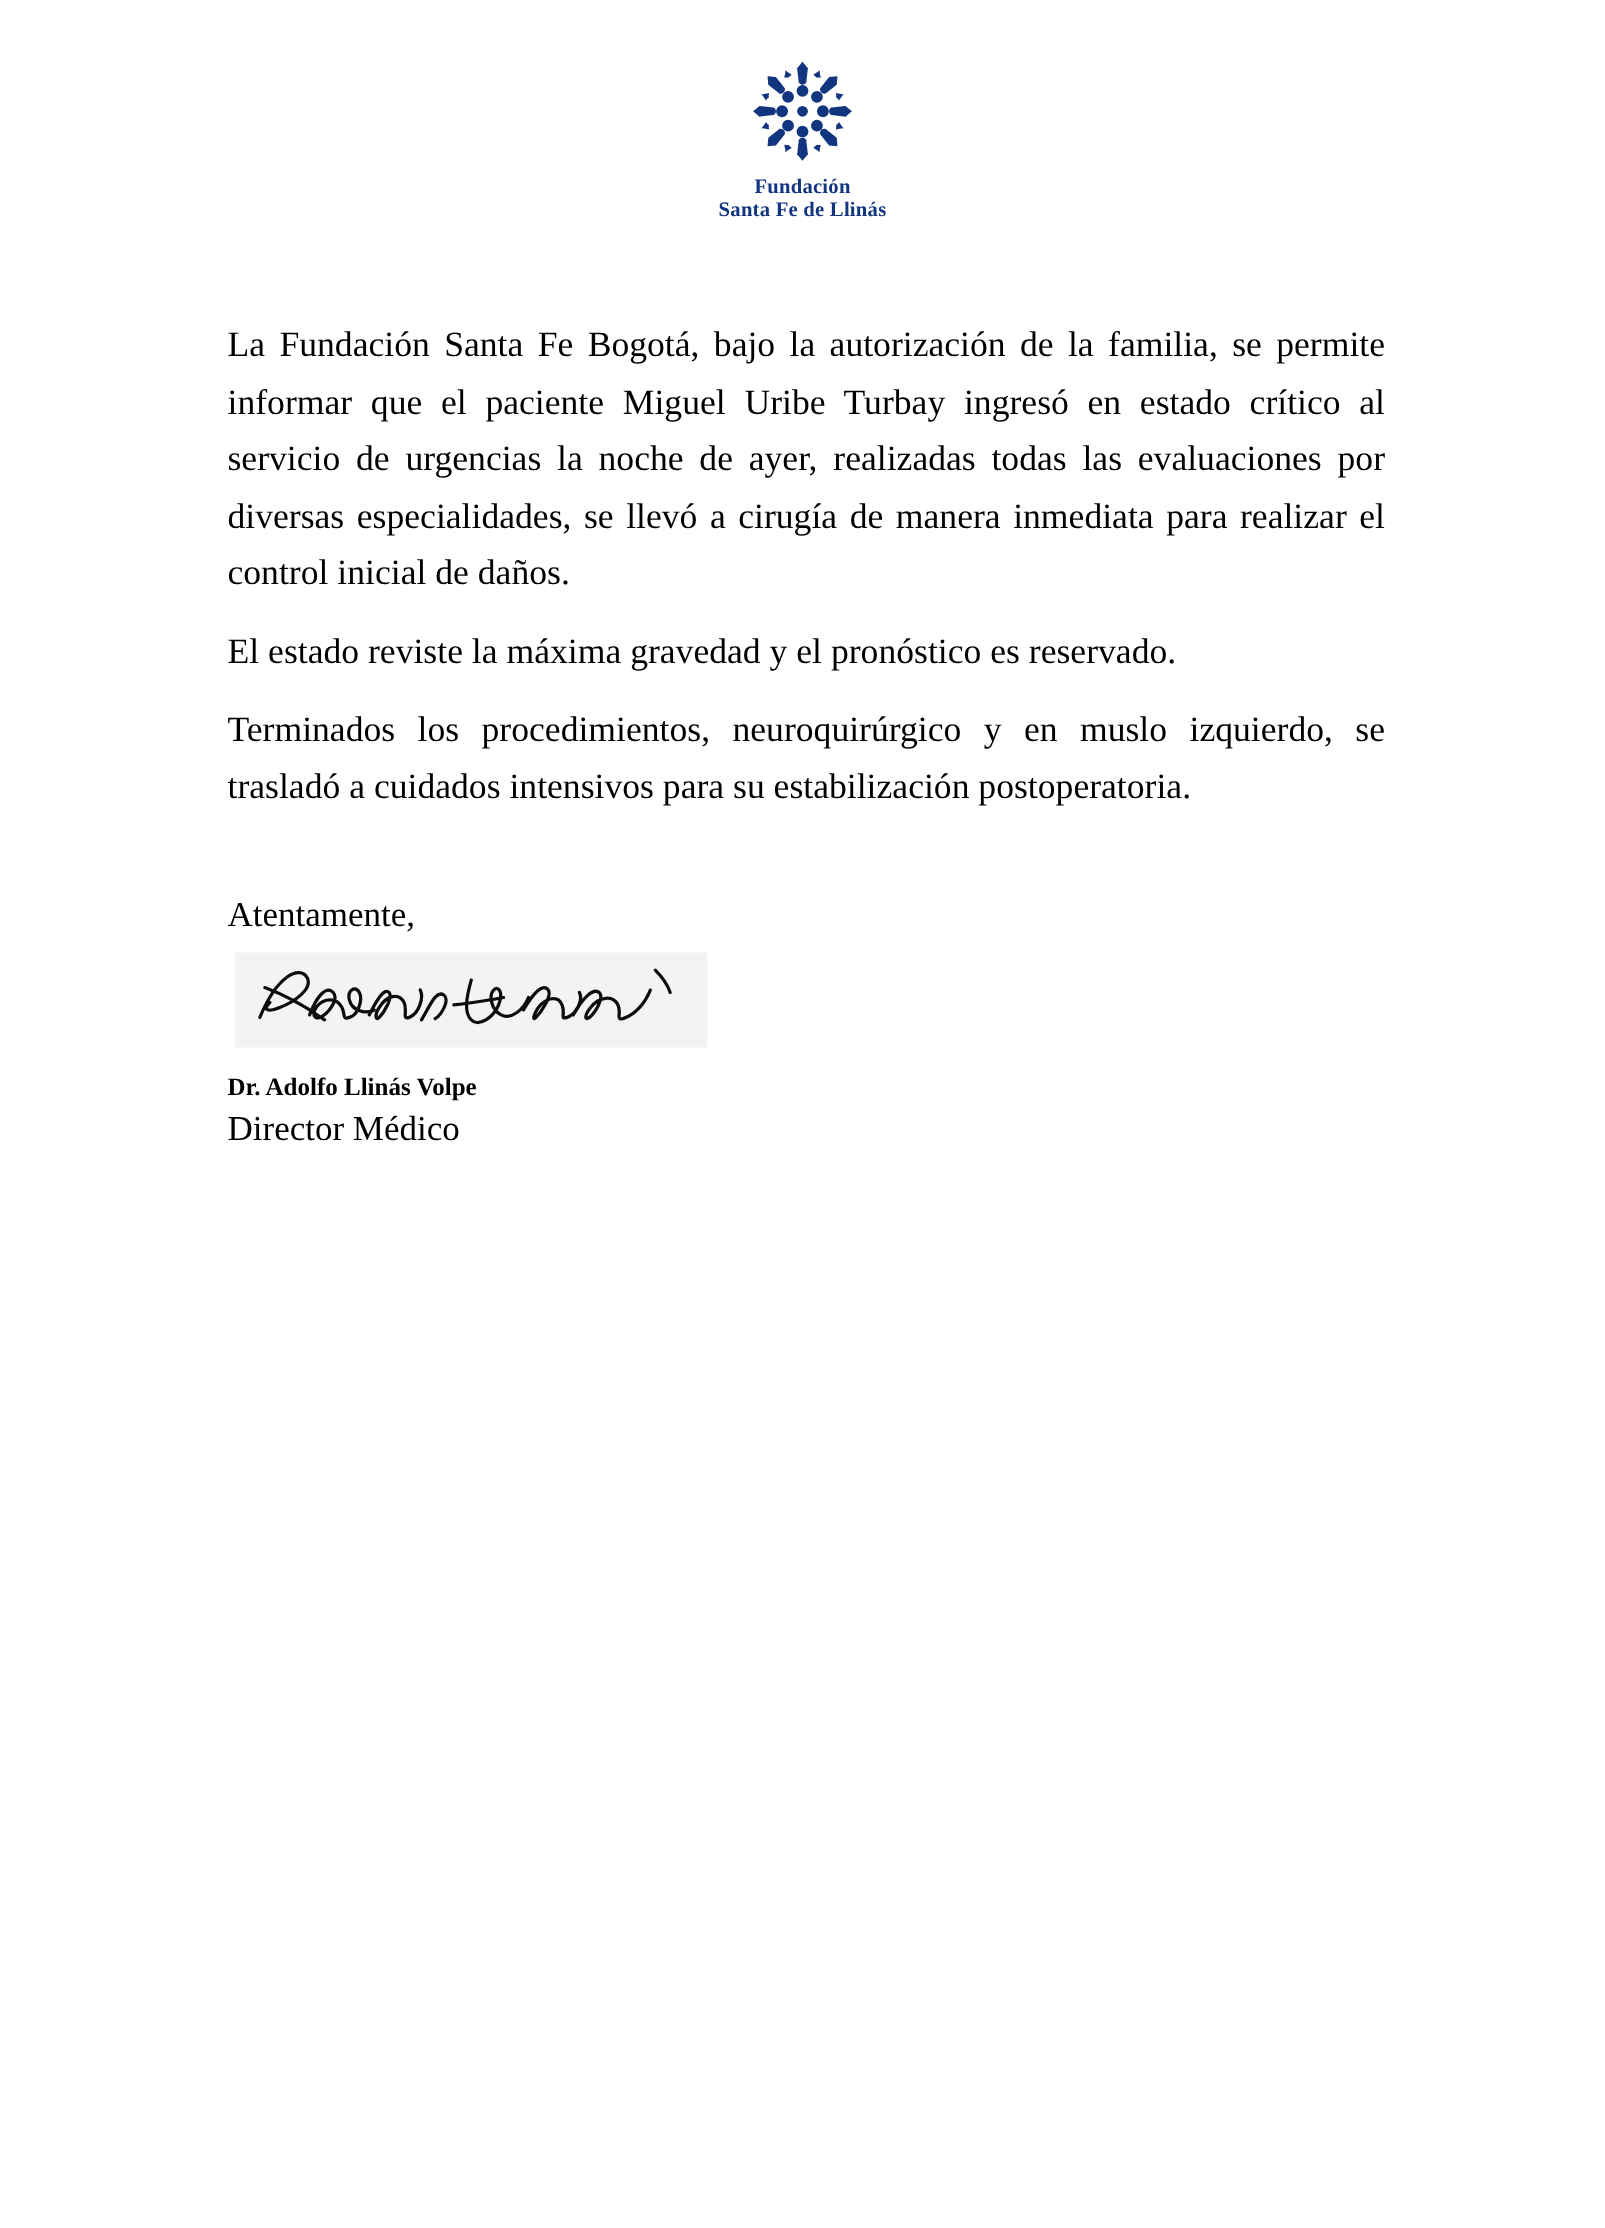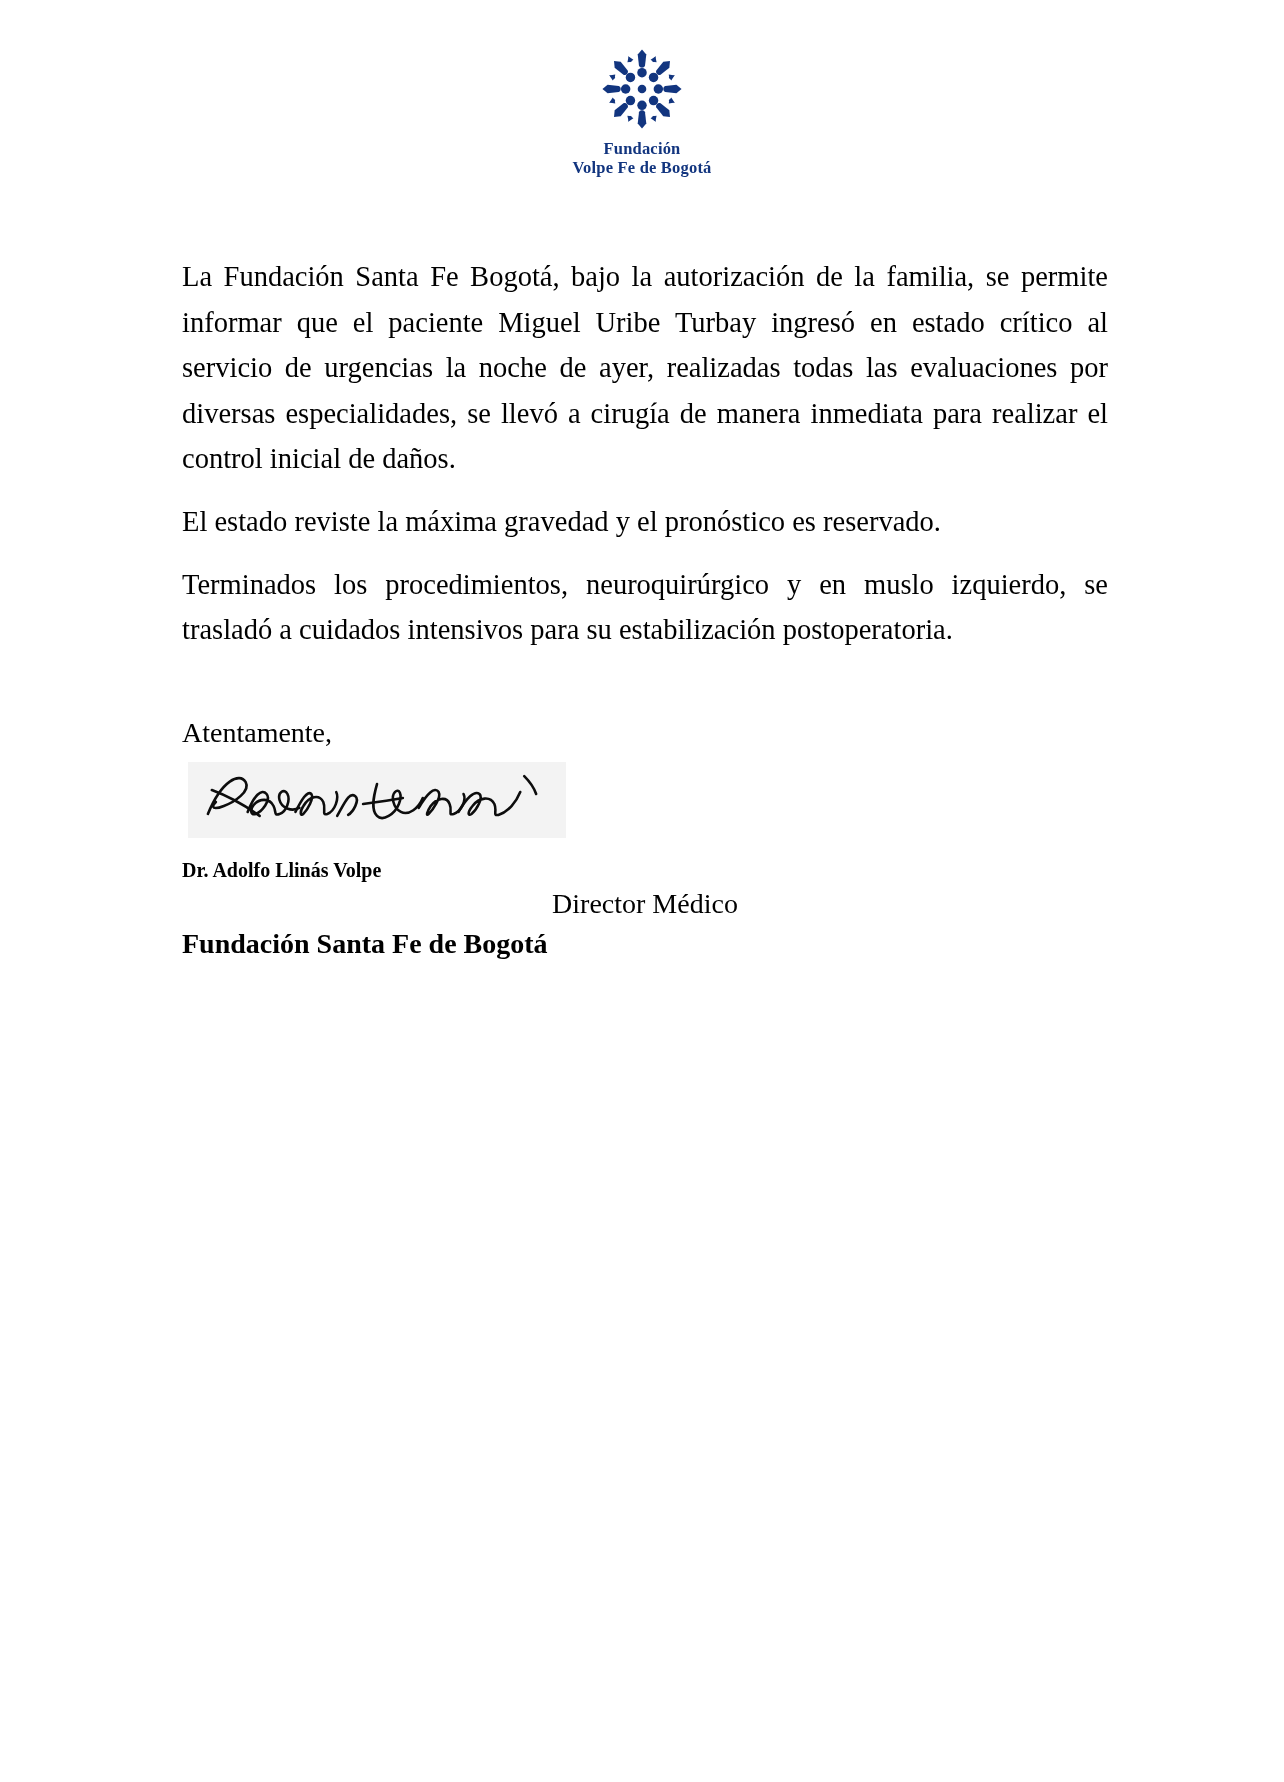--- a/index.html
+++ b/index.html
@@ -113,21 +113,20 @@
   }
   .sign-name {
     margin-top: 18px;
     font-size: 20px;
     font-weight: bold;
     line-height: 1.42;
   }
   .sign-role {
     font-size: 28px;
     line-height: 1.42;
-    text-align: center;
   }
   .sign-org {
     font-size: 28px;
     font-weight: bold;
     line-height: 1.42;
   }
 </style>
 </head>
 <body>
 
@@ -187,21 +186,21 @@
               <circle cx="0" cy="-19" r="5.5"></circle>
             </g>
             <circle cx="0" cy="0" r="8.5" fill="#ffffff"></circle>
             <circle cx="0" cy="0" r="5" fill="#12357f"></circle>
           </g>
         </g>
       </svg>
     </span>
     <div class="logo-text">
       <span class="l1">Fundación</span>
-      <span class="l2">Volpe Fe de Bogotá</span>
+      <span class="l2">Santa Fe de Llinás</span>
     </div>
   </header>
 
 
   <div class="content">
 
     <div class="meta-block">
     </div>
 
     <div class="paragraphs">
@@ -225,17 +224,16 @@
             <path d="M190 22 C 186 36, 184 48, 190 54 C 196 60, 208 52, 212 42 C 216 32, 212 26, 208 30 C 204 34, 206 46, 214 50 C 222 54, 232 46, 236 36"></path>
             <path d="M232 46 C 240 32, 248 24, 252 30 C 255 35, 246 48, 242 52 C 239 55, 240 50, 244 44 C 250 36, 260 34, 263 42 C 266 49, 261 54, 267 52 C 275 49, 280 38, 277 32"></path>
             <path d="M272 50 C 280 36, 288 28, 293 32 C 297 36, 290 48, 285 52 C 281 55, 281 50, 286 44 C 293 35, 304 34, 308 42 C 311 49, 306 54, 312 53 C 322 50, 330 40, 334 30"></path>
             <path d="M338 14 C 344 20, 348 26, 350 32"></path>
           </g>
         </svg>
       </span>
 
       <div class="sign-name">Dr. Adolfo Llinás Volpe</div>
       <div class="sign-role">Director Médico</div>
-      <div class="sign-org">Fundación Santa Fe de Bogotá</div>
     </div>
 
   </div>
 </div>
 
 </body></html>

